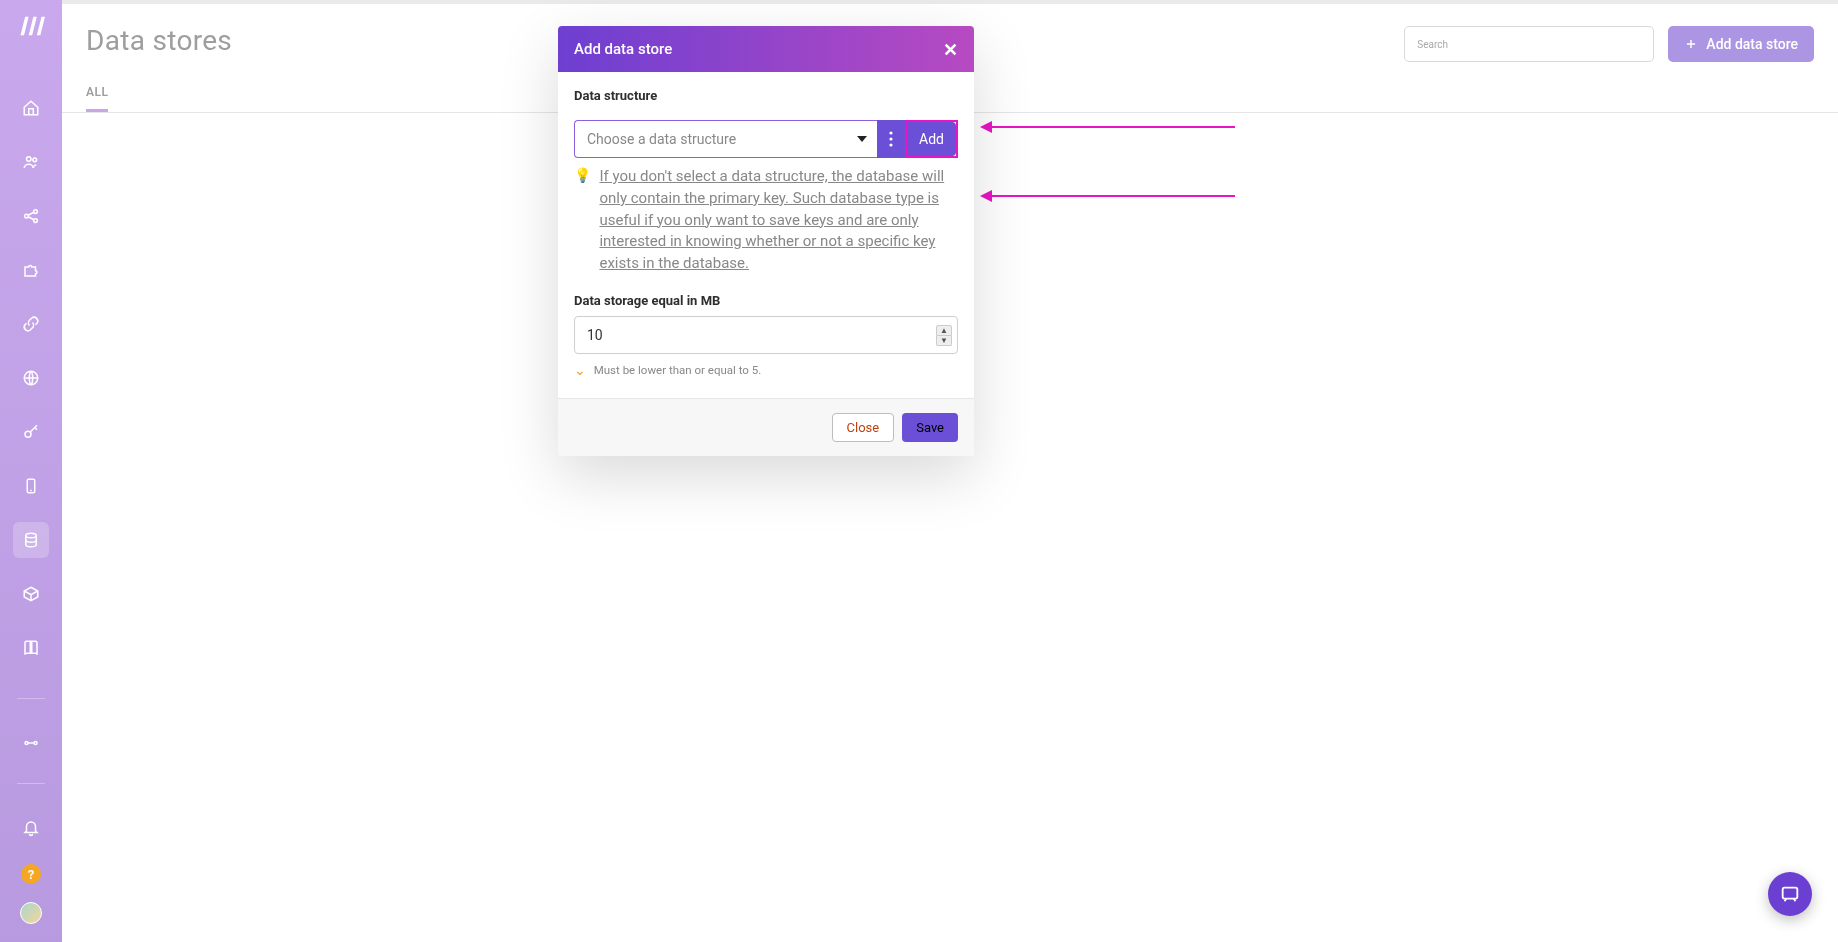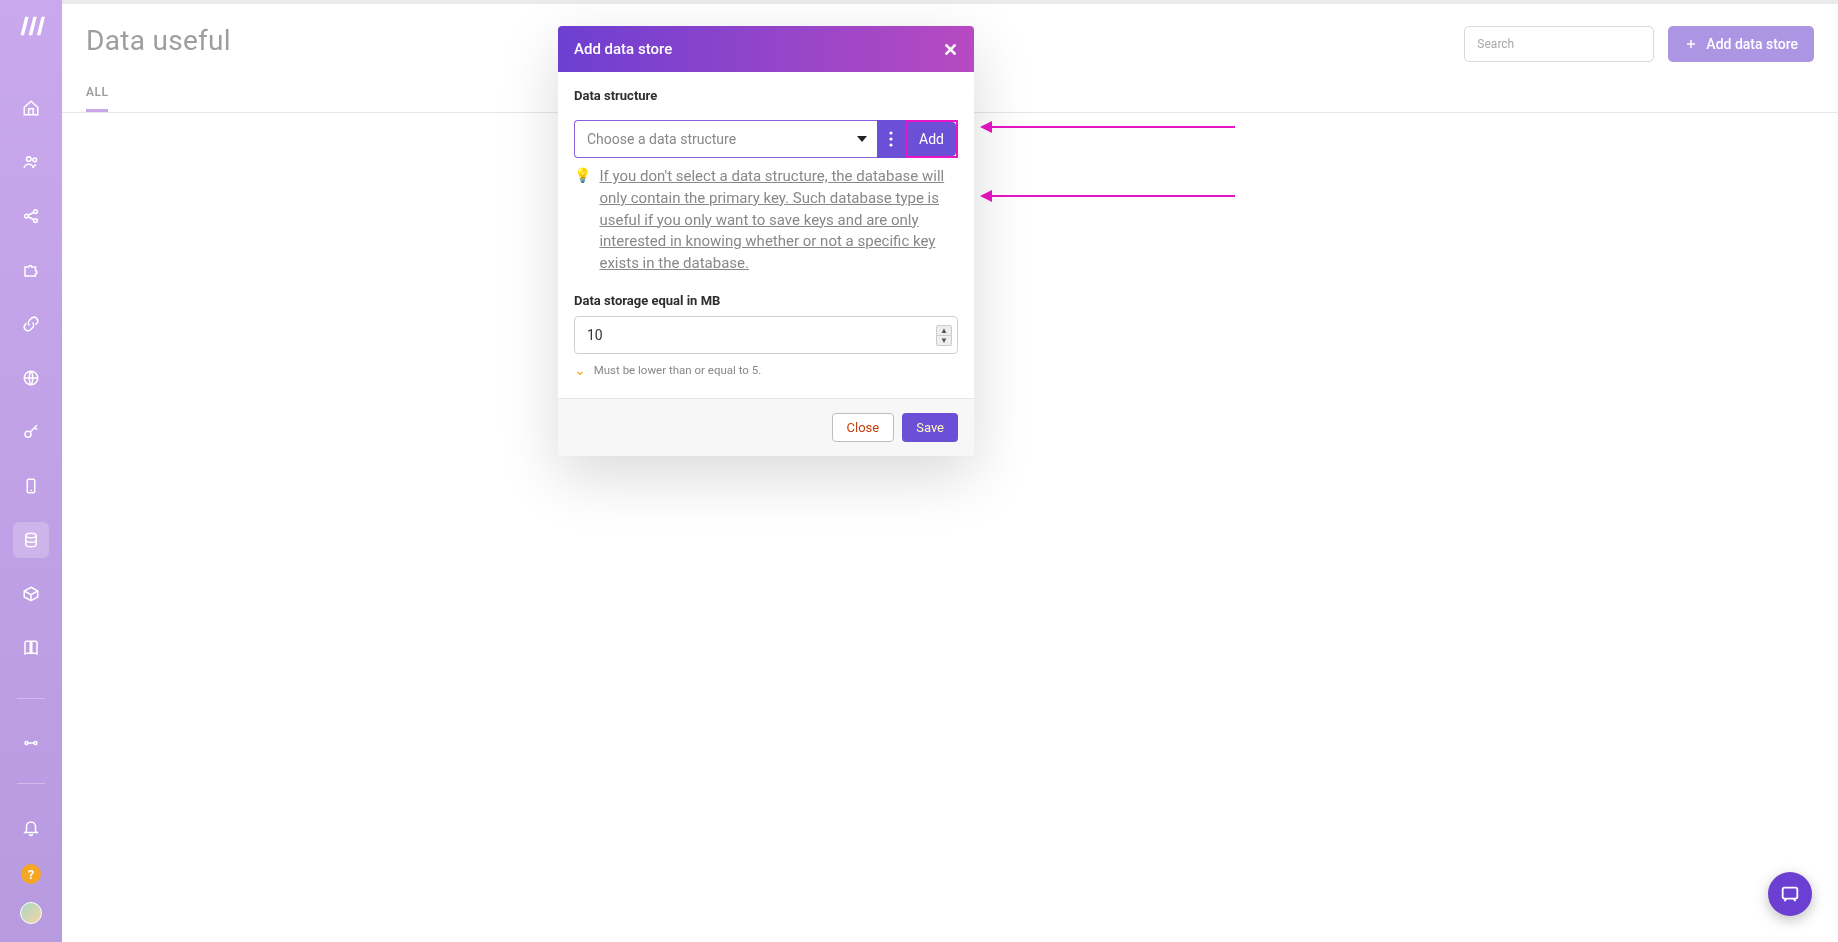--- a/index.html
+++ b/index.html
@@ -29,22 +29,22 @@
 
 .main { margin-left: 62px; min-height: 100vh; }
 .topbar { height: 4px; background: #eaeaea; }
 .header { display: flex; align-items: flex-start; padding: 20px 24px 0 24px; }
 .header-left { flex: 1; }
 .page-title { font-size: 28px; font-weight: 400; color: #9e9e9e; letter-spacing: 0.3px; }
 .tabs { margin-top: 22px; display:flex; }
 .tab { font-size: 12px; font-weight: 600; color: #9e9e9e; padding: 6px 0 10px; letter-spacing: 0.5px;
   border-bottom: 3px solid #c8a6e8; }
 .header-right { display: flex; gap: 14px; align-items: center; margin-top: 2px; }
-.search-input { width: 190px; height: 36px; border: 1px solid #d9d9d9; border-radius: 5px;
-  padding: 0 12px; font-size: 12px; color: #555; }
+.search-input { width: 250px; height: 36px; border: 1px solid #d9d9d9; border-radius: 5px;
+  padding: 0 12px; font-size: 10px; color: #555; }
 .search-input::placeholder { color: #a9a9a9; }
 .add-button { height: 36px; padding: 0 16px; background: #ac96e4; color: #fff; border: none;
   border-radius: 5px; font-size: 14px; font-weight: 500; display:flex; align-items:center; gap:8px;
   cursor:pointer; }
 .add-button svg { width: 14px; height: 14px; }
 .hr { height: 1px; background: #e6e6e6; margin-top: 0; }
 
 
 .modal {
   position: absolute; left: 558px; top: 26px; width: 416px;
@@ -92,21 +92,21 @@
 .spinner .up{border-radius:2px 2px 0 0;} .spinner .down{border-radius:0 0 2px 2px; border-top:none;}
 
 .warn-row { display:flex; gap:8px; margin-top:8px; align-items:center;}
 .warn-chevron { color:#f5a623; font-size:14px;}
 .warn-text { font-size: 11.5px; color:#888; }
 
 .modal-footer { border-top:1px solid #e6e6e6; padding: 14px 16px; background:#f7f7f7;
   display:flex; justify-content:flex-end; gap:8px; border-radius:0 0 4px 4px;}
 .btn-close { padding:6px 14px; border:1px solid #bdbdbd; background:#fff; border-radius:4px;
   font-size:13px; color:#c2410c; cursor:pointer;}
-.btn-save { padding:6px 14px; border:none; background:#6b4fd6; color:#fef9c3; border-radius:4px;
+.btn-save { padding:6px 14px; border:none; background:#6b4fd6; color:#000000; border-radius:4px;
   font-size:13px; cursor:pointer;}
 
 
 .arrow { position:absolute; height:2px; background:#e815c5; z-index:9; }
 .arrow::before { content:''; position:absolute; left:-10px; top:-5px;
   border-right:12px solid #e815c5; border-top:6px solid transparent; border-bottom:6px solid transparent;}
 .arrow1 { top: 126px; left: 990px; width: 245px; }
 .arrow2 { top: 195px; left: 990px; width: 245px; }
 
 
@@ -213,21 +213,21 @@
       </div>
     <div class="help-circle">?</div>
     <div class="avatar"></div>
   </div>
 </div>
 
 <div class="main">
   <div class="topbar"></div>
   <div class="header">
     <div class="header-left">
-      <div class="page-title">Data useful</div>
+      <div class="page-title">Data stores</div>
       <div class="tabs">
         <div class="tab">ALL</div>
       </div>
     </div>
     <div class="header-right">
       <input class="search-input" placeholder="Search" style="">
       <button class="add-button">
         <svg viewBox="0 0 24 24" fill="none" stroke="currentColor" stroke-width="2.5">
             <path d="M12 5v14M5 12h14"></path>
           </svg>

